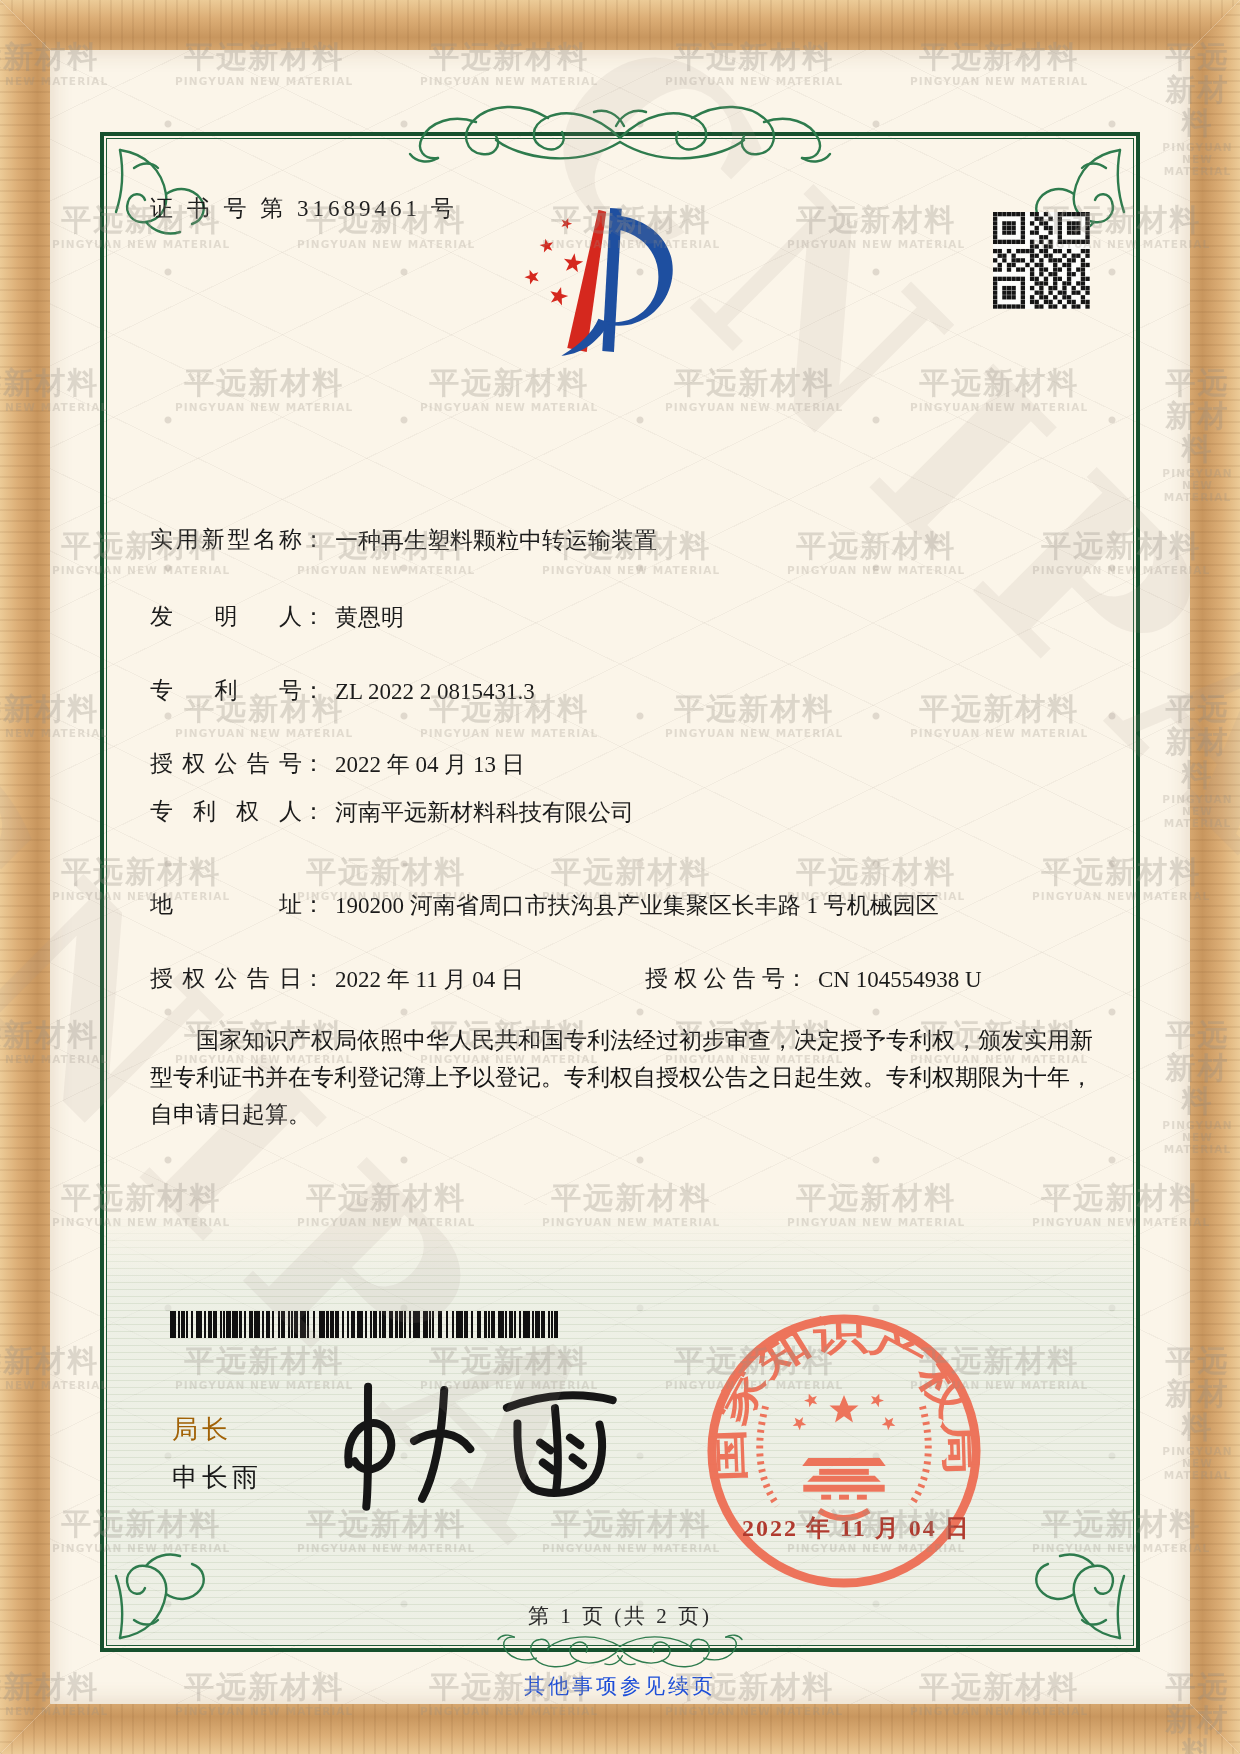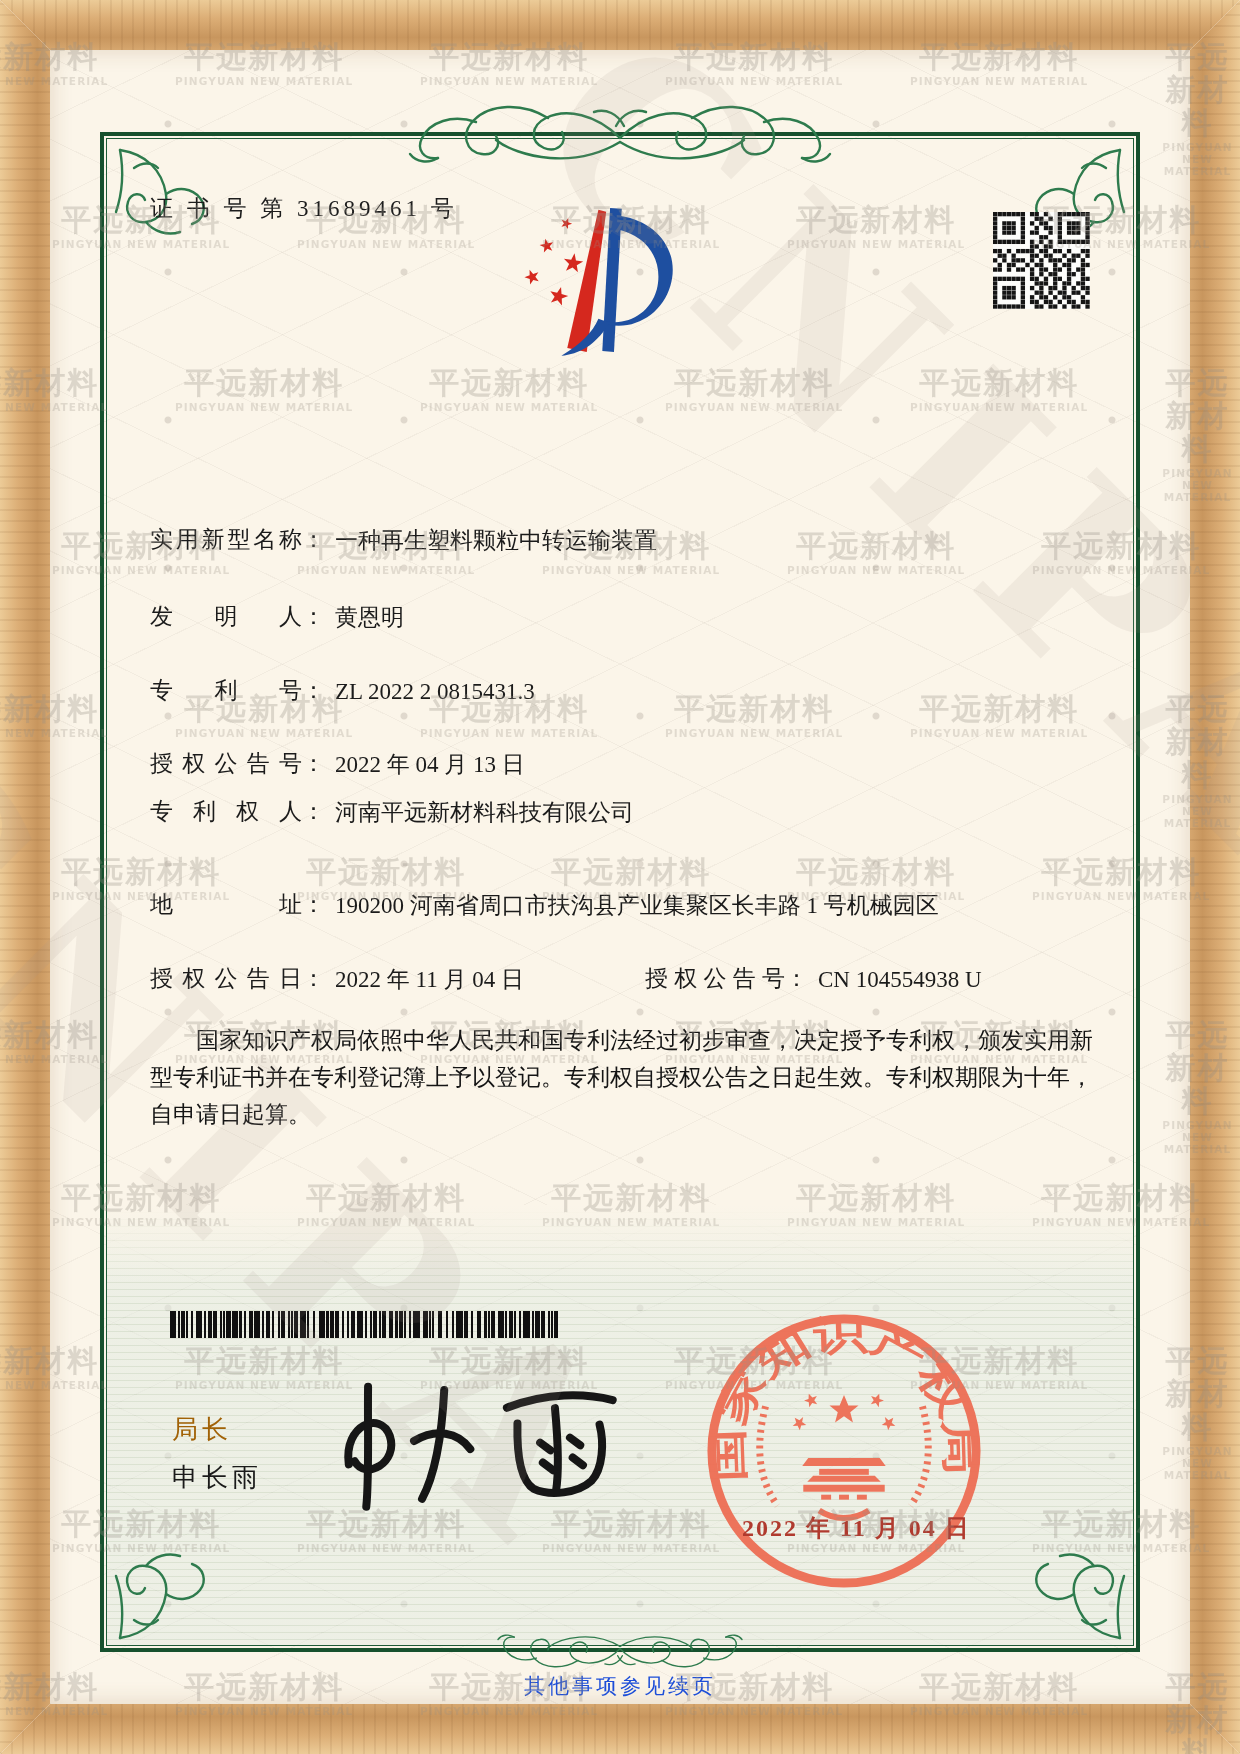--- a/index.html
+++ b/index.html
@@ -587,20 +587,21 @@
         <rect x="122" y="189" width="10" height="5"></rect>
           <rect x="140" y="189" width="10" height="5"></rect>
           <rect x="158" y="189" width="10" height="5"></rect>
         <path d="M66,100 C56,138 58,172 78,200" fill="none" stroke="#ed6a50" stroke-width="7" stroke-dasharray="3,5"></path>
         <path d="M224,100 C234,138 232,172 212,200" fill="none" stroke="#ed6a50" stroke-width="7" stroke-dasharray="3,5"></path>
         <path d="M120,205 C135,215 155,215 170,205" fill="none" stroke="#ed6a50" stroke-width="6"></path>
       </g>
     </svg>
     <div class="seal-date">2022 年 11 月 04 日</div>
 
+    <div class="page-footer">第 1 页 (共 2 页)</div>
     <div class="note">其他事项参见续页</div>
   </div>
 
   <div id="wm-layer">
     <div class="wm-big wm-big1">CNIPA</div>
     <div class="wm-big wm-big2">CNIPA</div>
   <div class="wm-item" style="left: -70px; top: 40px;">
         <div class="wm-cn">平远新材料</div>
         <div class="wm-en">PINGYUAN NEW MATERIAL</div>
       </div>

